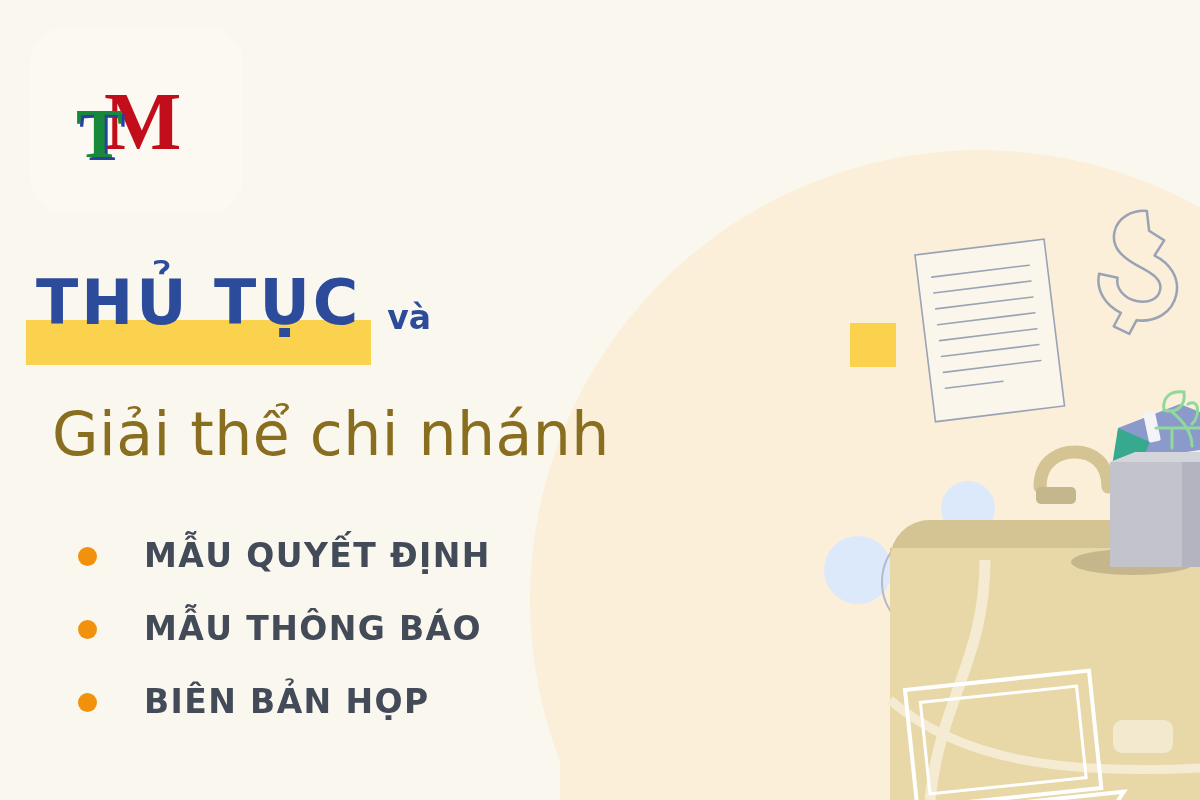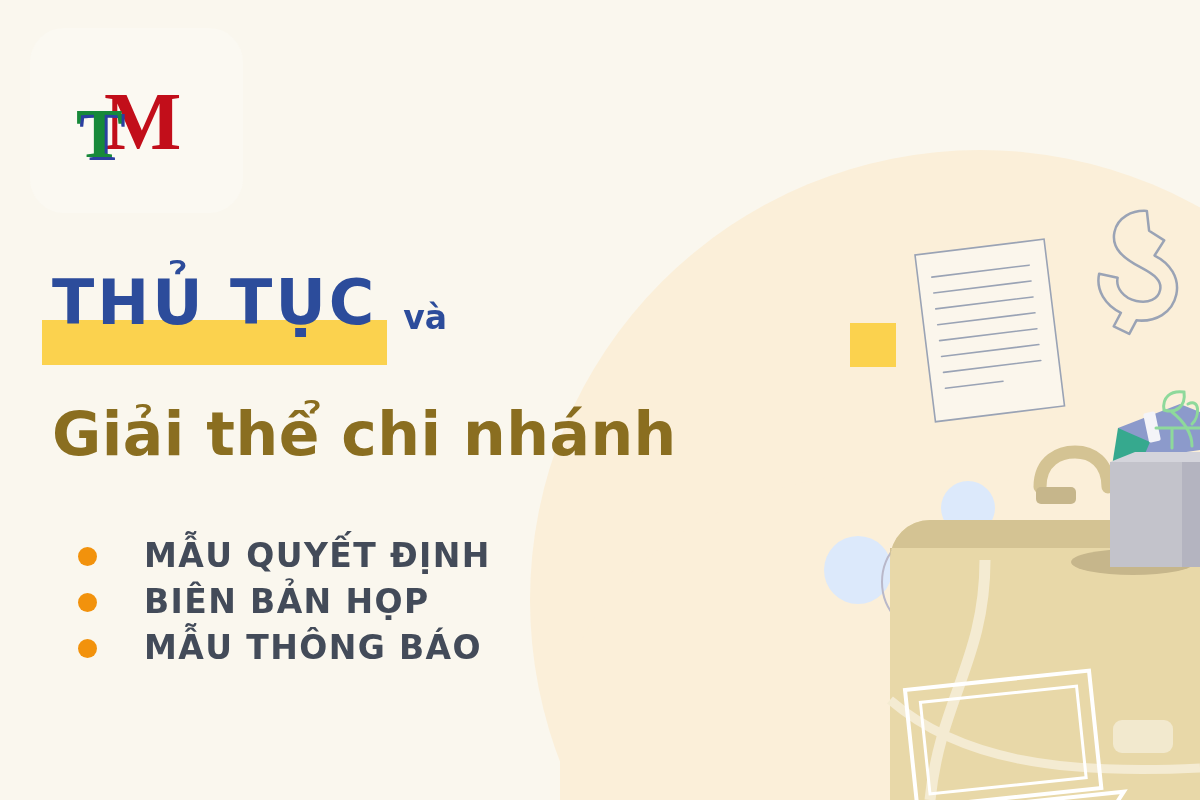--- a/index.html
+++ b/index.html
@@ -87,21 +87,21 @@
     font-family: "Liberation Serif", serif;
     font-weight: bold;
     font-size: 70px;
     line-height: 70px;
     color: #17893A;
   }
 
   
   .headline {
     position: absolute;
-    left: 42px;
+    left: 26px;
     top: 265px;
     height: 105px;
     display: flex;
     align-items: flex-start;
   }
   .hl-word {
     position: relative;
     display: inline-block;
     padding: 0 10px;
   }
@@ -136,35 +136,36 @@
     line-height: 33px;
     color: #2C4C9B;
   }
 
   
   .subtitle {
     position: absolute;
     left: 52px;
     top: 398px;
     font-family: "DejaVu Sans", sans-serif;
-    font-weight: bold;
+    font-weight: normal;
     font-size: 60px;
     line-height: 72px;
     letter-spacing: 0.5px;
     color: #8A6E20;
     white-space: nowrap;
   }
 
   
   .bullets {
     position: absolute;
     left: 78px;
     top: 533px;
     display: flex;
     flex-direction: column;
+    gap: 27px;
   }
   .bullet-row {
     display: flex;
     align-items: center;
     height: 46px;
   }
   .bullet-dot {
     width: 19px;
     height: 19px;
     border-radius: 50%;
@@ -281,21 +282,21 @@
 
   <div class="subtitle">Giải thể chi nhánh</div>
 
   <div class="bullets">
     <div class="bullet-row">
       <span class="bullet-dot"></span>
       <span class="bullet-text">MẪU QUYẾT ĐỊNH</span>
     </div>
     <div class="bullet-row">
       <span class="bullet-dot"></span>
-      <span class="bullet-text">BIÊN BẢN HỌP</span>
+      <span class="bullet-text">MẪU THÔNG BÁO</span>
     </div>
     <div class="bullet-row">
       <span class="bullet-dot"></span>
-      <span class="bullet-text">MẪU THÔNG BÁO</span>
+      <span class="bullet-text">BIÊN BẢN HỌP</span>
     </div>
   </div>
 
 </div>
 
 </body></html>

